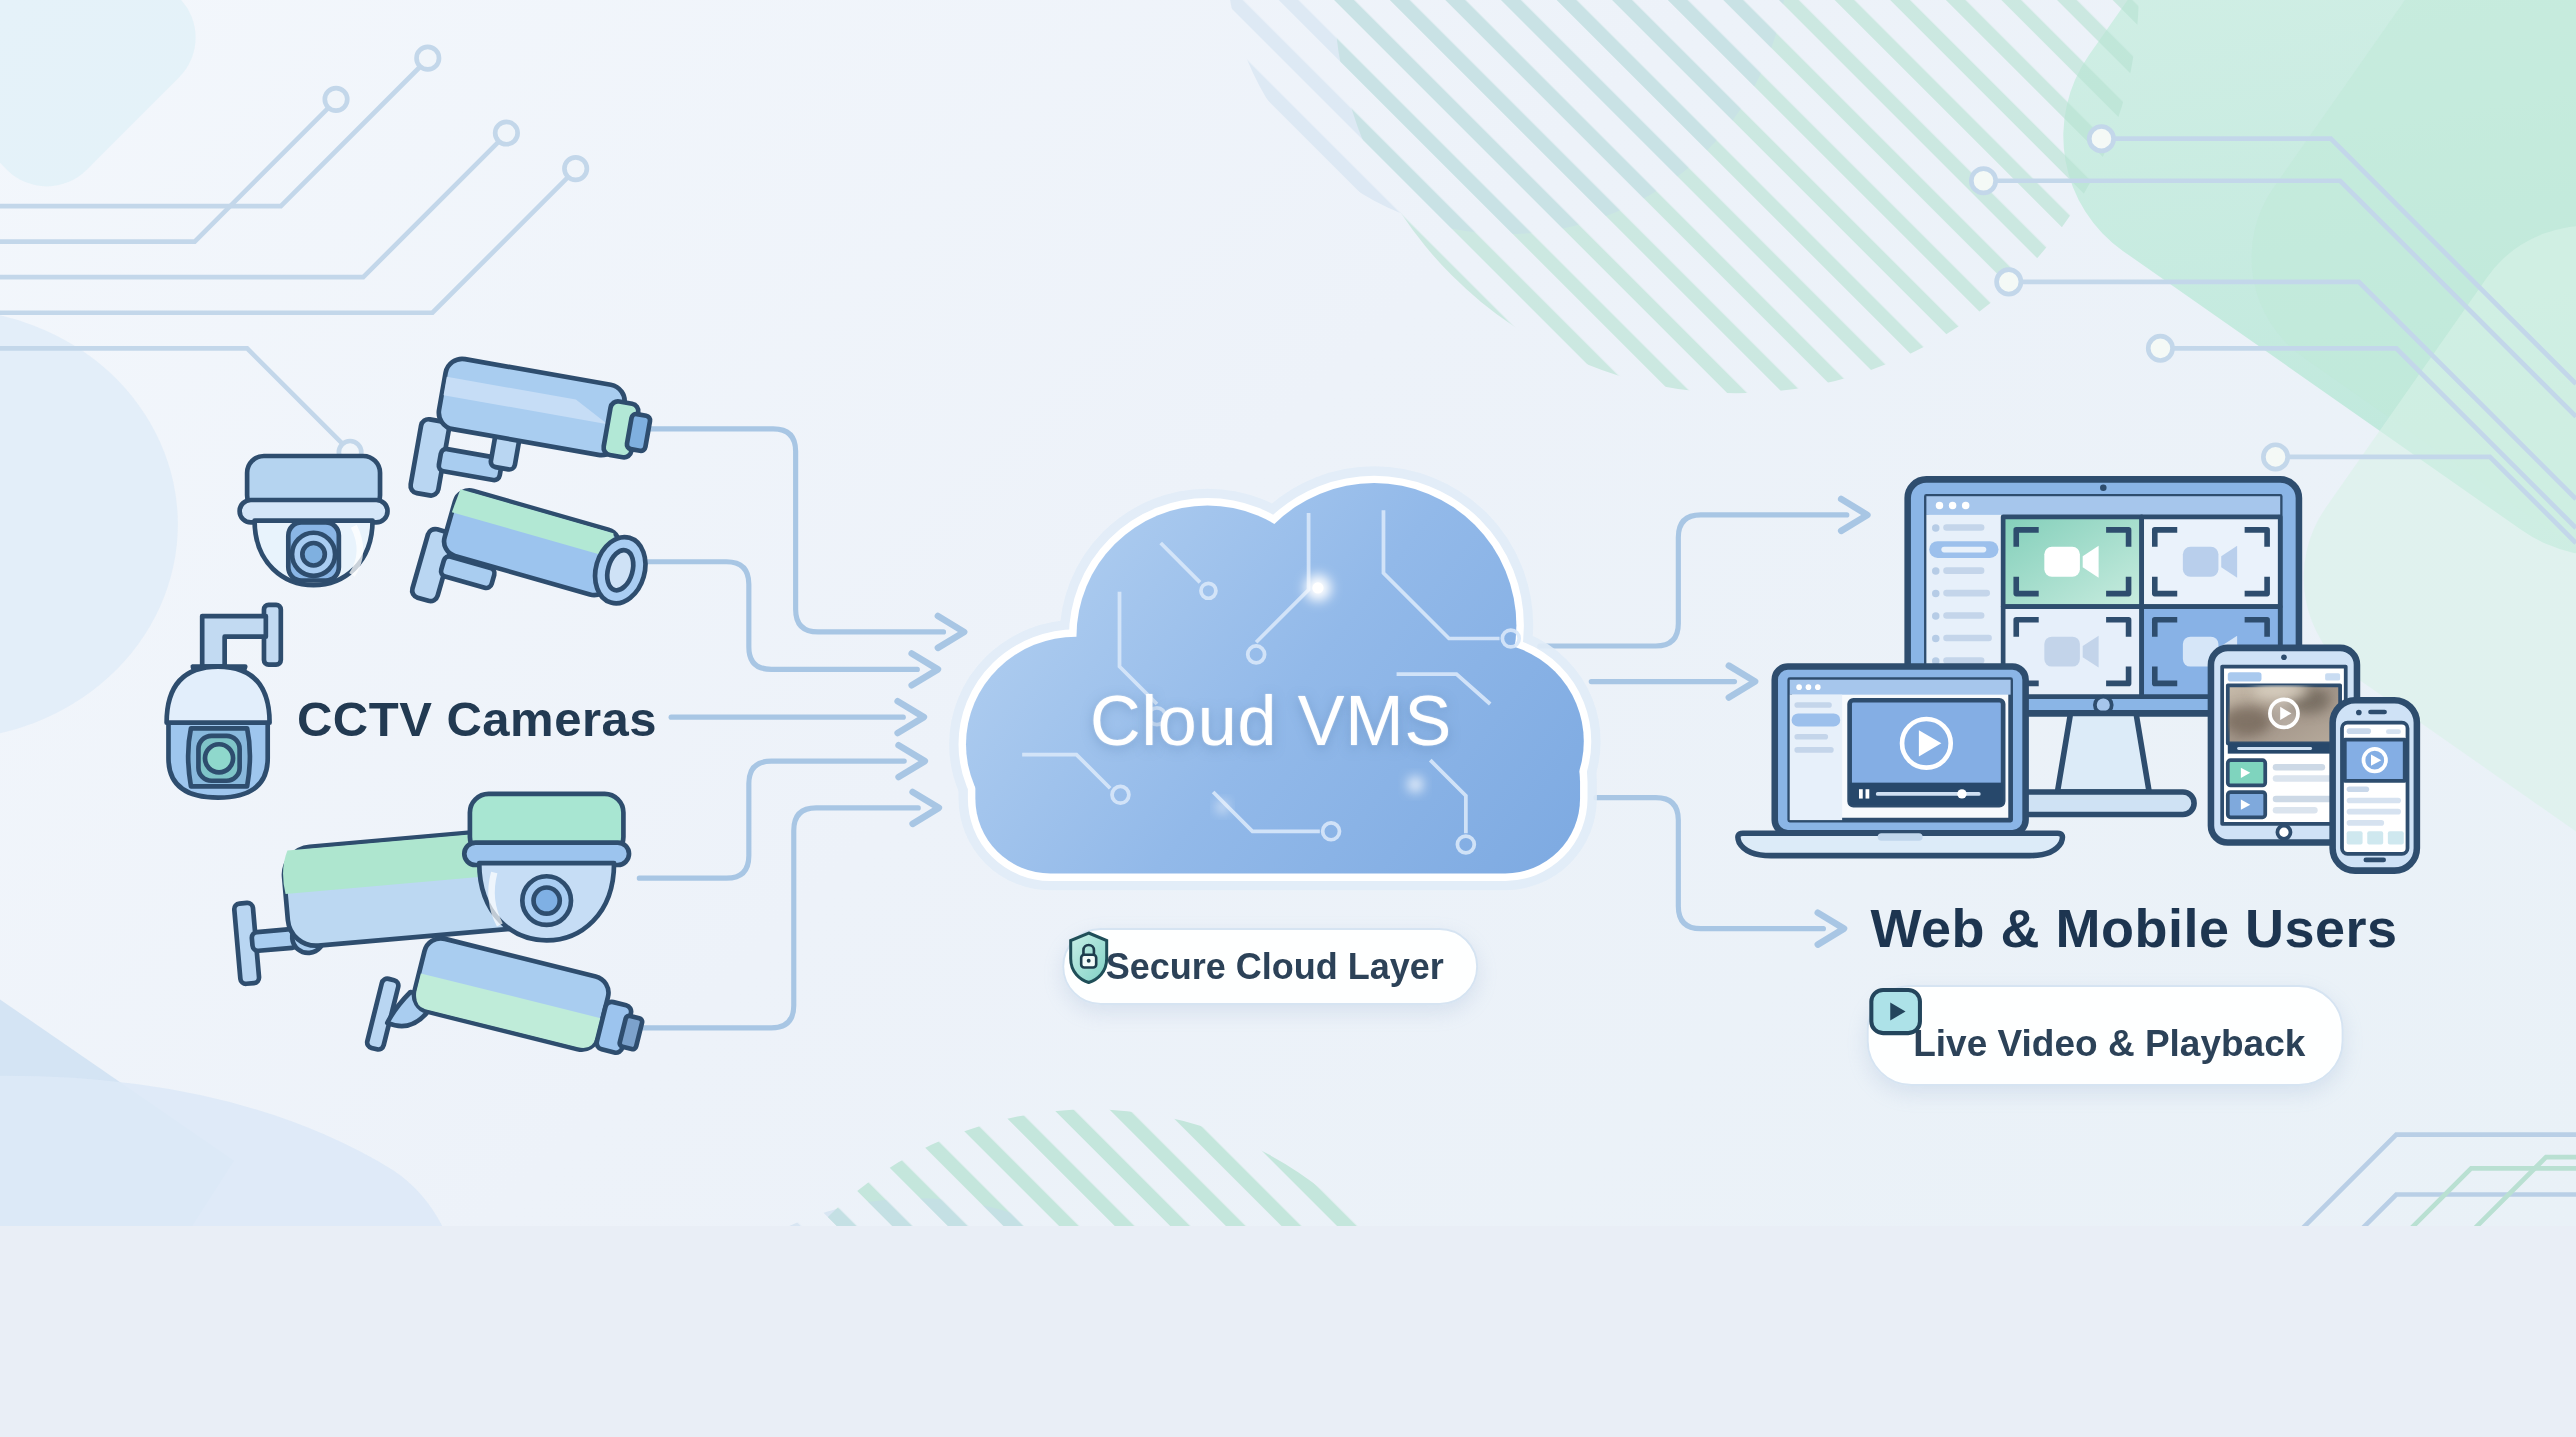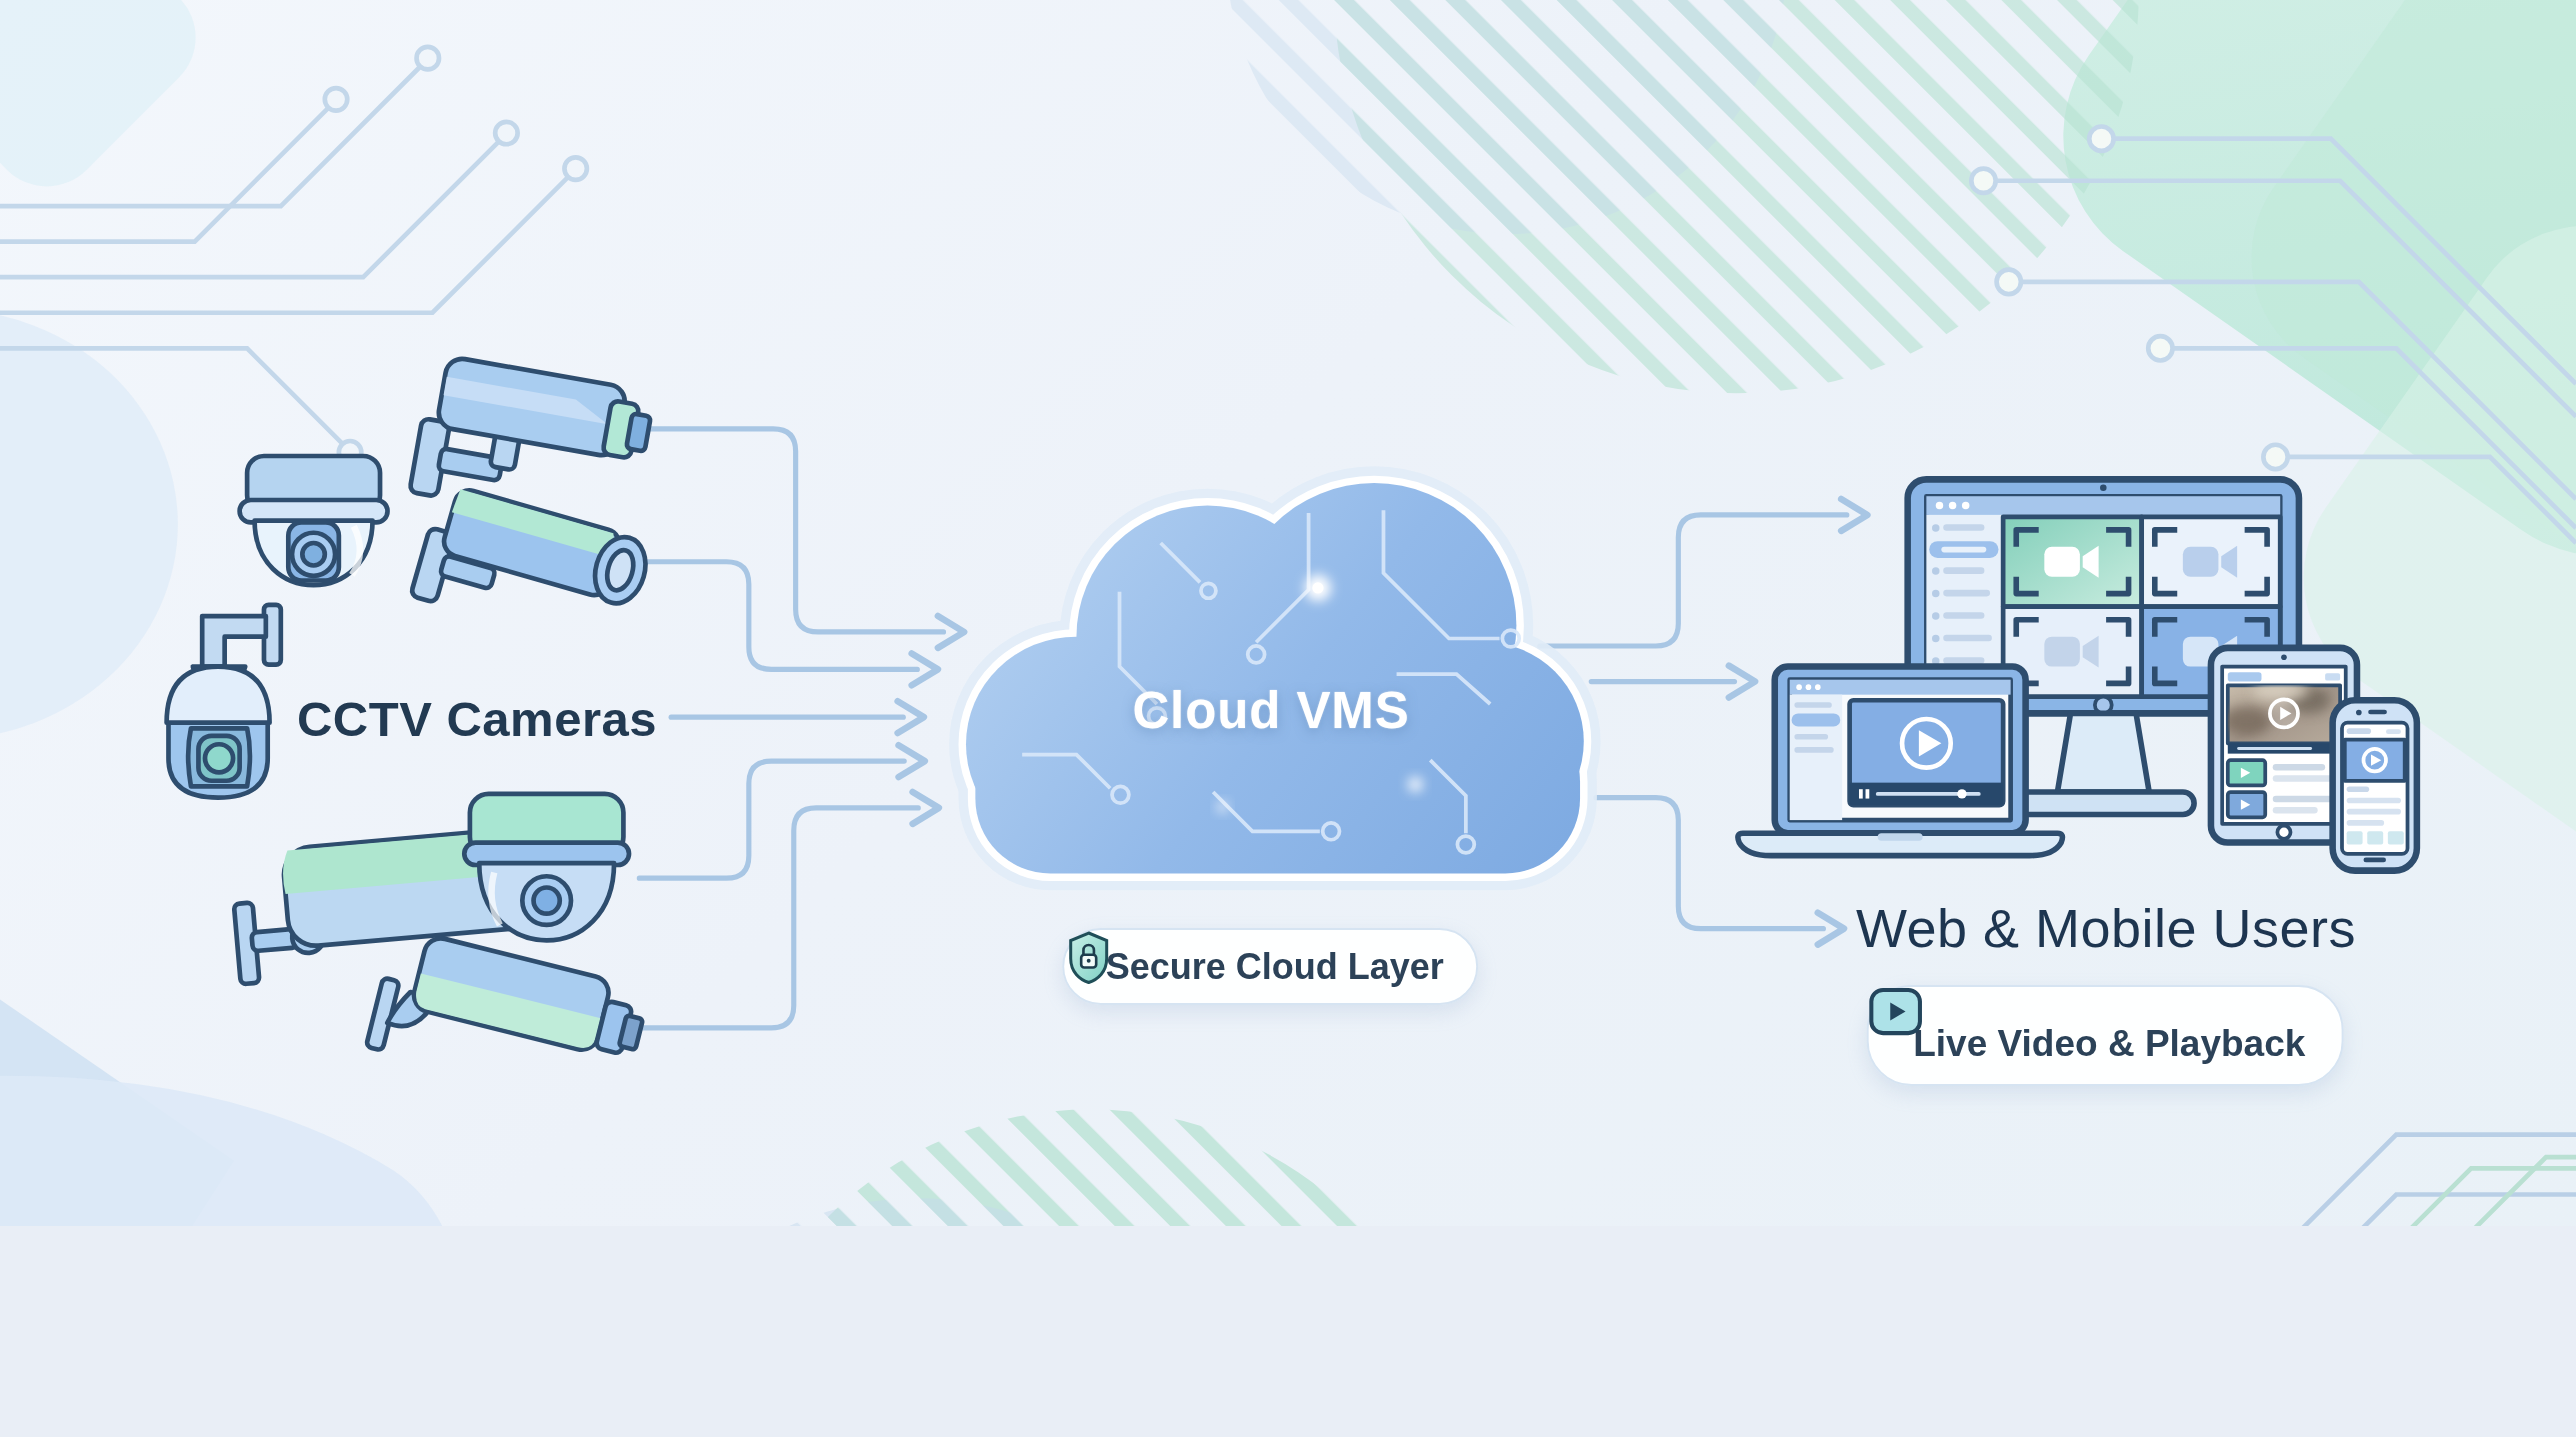--- a/index.html
+++ b/index.html
@@ -2,24 +2,24 @@
 <html style="font-size:15px"><head>
 <meta charset="utf-8">
 <title>Diagram</title>
 <style>
   html,body{margin:0;padding:0;background:#e9eef6;}
   .stage{position:relative;width:2576px;height:1226px;overflow:hidden;
          background:linear-gradient(135deg,#f3f7fc 0%,#edf2f9 45%,#e9f1f7 100%);
          font-family:"Liberation Sans", sans-serif;}
   svg{position:absolute;left:0;top:0;}
   .overlay{position:absolute;white-space:nowrap;}
-  .cloud-title{transform:translateX(-50%);font-size:51px;font-weight:700;color:#ffffff;
+  .cloud-title{transform:translateX(-50%);font-size:70px;font-weight:400;color:#ffffff;
                letter-spacing:0.9px;text-shadow:0 2.8px 11.2px rgba(88,130,180,.5),0 0 1.9px rgba(255,255,255,.65);}
   .cctv-title{transform:translateX(-50%);font-size:49px;font-weight:700;color:#223a52;letter-spacing:0.5px;}
-  .users-title{transform:translateX(-50%);font-size:54px;font-weight:400;color:#1d3550;letter-spacing:0.5px;}
+  .users-title{transform:translateX(-50%);font-size:54px;font-weight:700;color:#1d3550;letter-spacing:0.5px;margin-left:28px;}
   .pill{transform:translateX(-50%);display:inline-flex;align-items:center;
         background:rgba(255,255,255,.94);border:2.8px solid #d6e4f2;border-radius:45px;
         box-shadow:0 7.5px 19px rgba(140,170,205,.22);color:#2c4258;font-weight:600;}
   .pill-secure{height:73px;padding:0 32px 0 22.5px;font-size:36px;gap:19px;}
   .pill-live{height:81px;padding:16px 36px 0 24px;font-size:37px;gap:20.6px;}
   .pill .ico{display:inline-flex;flex:0 0 auto;}
 </style>
 </head>
 <body>
 

